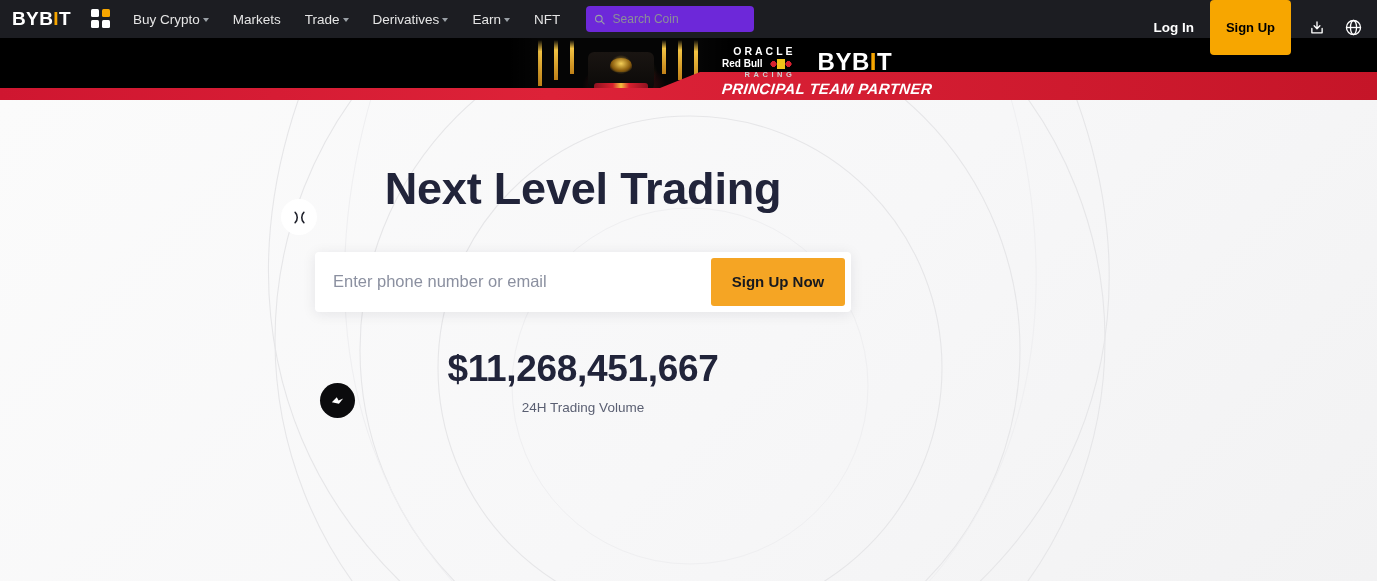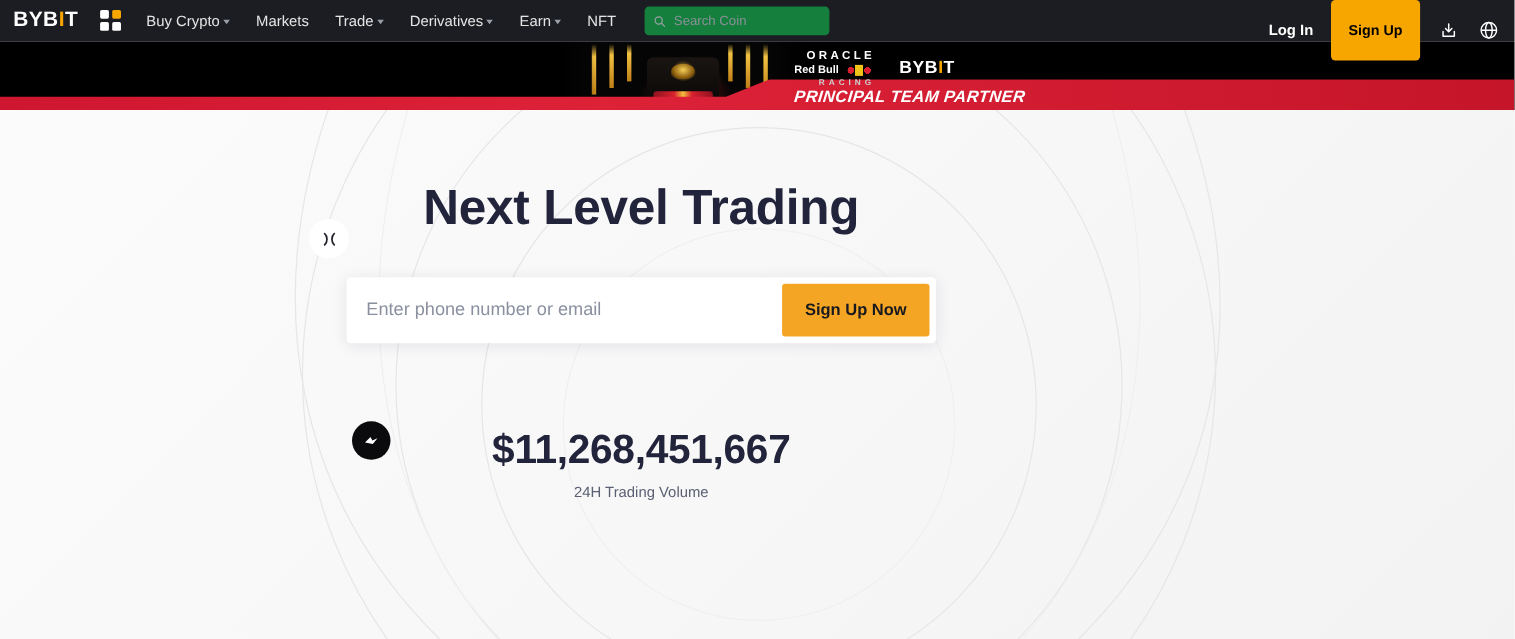--- a/index.html
+++ b/index.html
@@ -69,21 +69,21 @@
     border-left: 3.5px solid transparent;
     border-right: 3.5px solid transparent;
     border-top: 4px solid #9aa0a6;
     margin-top: 2px;
   }
 
   .search-box {
     margin-left: 26px;
     width: 168px;
     height: 26px;
-    background: #15803d;
+    background: #6d28d9;
     border-radius: 4px;
     display: flex;
     align-items: center;
     padding: 0 8px;
     gap: 7px;
     cursor: text;
   }
   .search-box input {
     background: transparent;
     border: 0;
@@ -238,21 +238,21 @@
       radial-gradient(circle 5px at 75% 50%, #d4202f 0%, #d4202f 60%, rgba(0,0,0,0) 62%),
       linear-gradient(90deg, rgba(0,0,0,0) 38%, #f0c319 38%, #f0c319 62%, rgba(0,0,0,0) 62%);
   }
   .rbr-racing {
     font-size: 7.5px;
     font-weight: 700;
     letter-spacing: 3.6px;
     color: #cfcfcf;
   }
   .banner-bybit {
-    font-size: 16px;
+    font-size: 24px;
     font-weight: 700;
     color: #ffffff;
     letter-spacing: 0.5px;
   }
   .banner-bybit .accent { color: #f7a600; }
 
   .banner-red {
     position: absolute;
     left: 0;
     bottom: 0;
@@ -381,21 +381,21 @@
     border: 0;
     border-radius: 3px;
     font-size: 15px;
     font-weight: 700;
     cursor: pointer;
     font-family: "Liberation Sans", sans-serif;
     white-space: nowrap;
   }
 
   .volume-amount {
-    margin-top: 76px;
+    margin-top: 36px;
     font-size: 37px;
     font-weight: 700;
     color: #21243a;
     letter-spacing: -0.3px;
   }
   .volume-label {
     margin-top: 10px;
     font-size: 13.5px;
     color: #5a5f72;
   }

